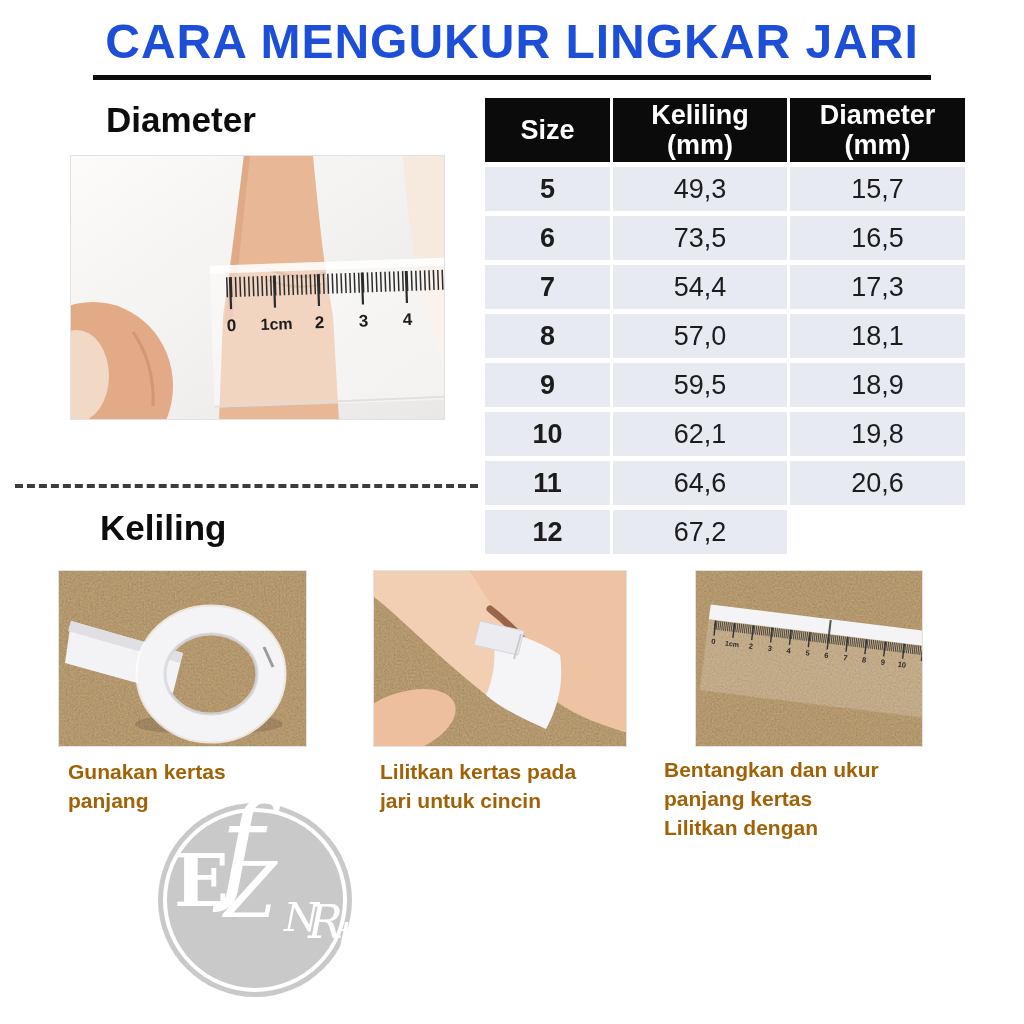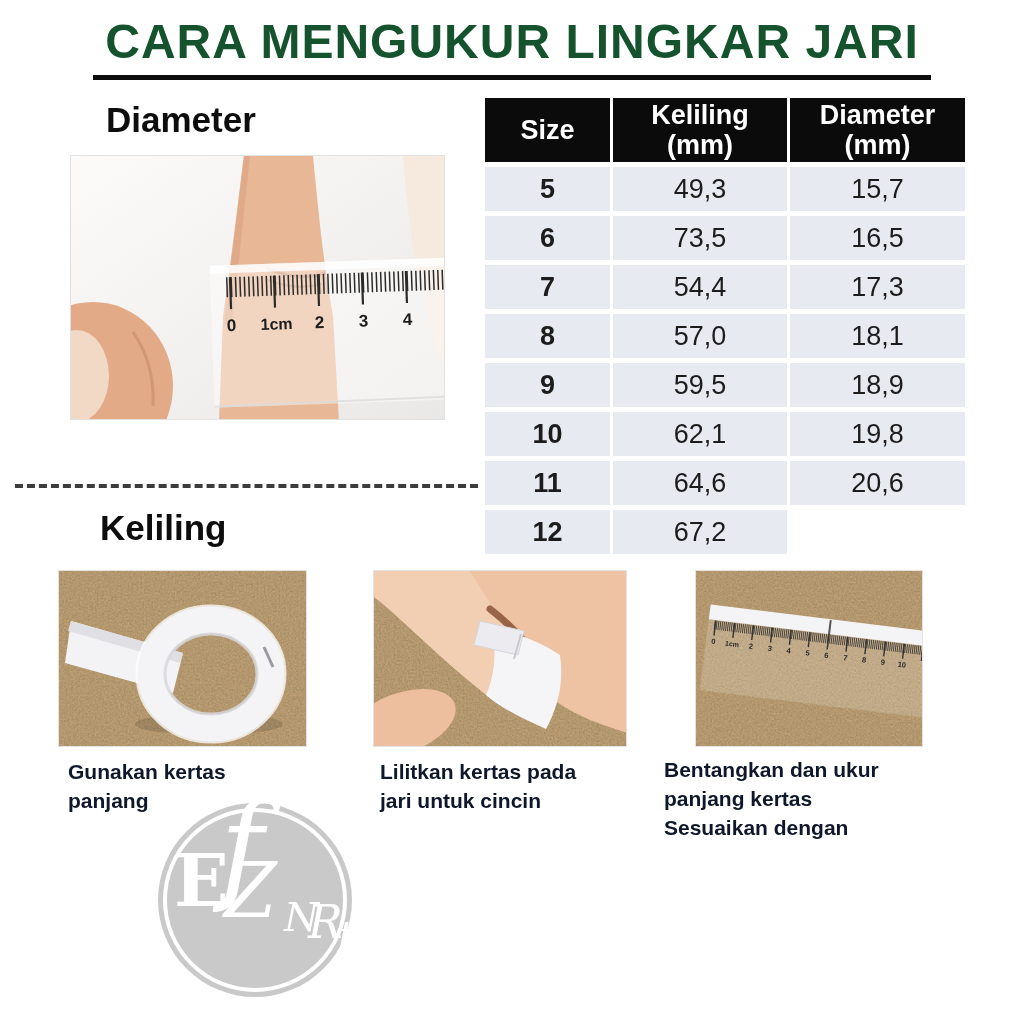--- a/index.html
+++ b/index.html
@@ -2,21 +2,21 @@
 <html><head>
 <meta charset="utf-8">
 <style>
   html,body{margin:0;padding:0;background:#fff;}
   .page{position:relative;width:1024px;height:1024px;background:#ffffff;
         font-family:"Liberation Sans",sans-serif;overflow:hidden;color:#111;}
 
   
   .title-wrap{position:absolute;top:14px;left:0;width:100%;text-align:center;}
   .title{display:inline-block;font-size:48px;font-weight:bold;letter-spacing:1px;
-         color:#14532d;border-bottom:5px solid #0d0d0d;padding:0 12px 6px;white-space:nowrap;}
+         color:#1d4ed8;border-bottom:5px solid #0d0d0d;padding:0 12px 6px;white-space:nowrap;}
 
   
   .sec-heading{position:absolute;font-size:35px;font-weight:bold;color:#0d0d0d;}
   .h-diameter{left:106px;top:100px;}
   .h-keliling{left:100px;top:508px;}
 
   
   .photo{position:absolute;box-sizing:border-box;border:1px solid #e2e2e2;overflow:hidden;background:#fff;}
   .photo svg{display:block;}
   .photo-a{left:70px;top:155px;width:375px;height:265px;}
@@ -33,21 +33,21 @@
   .td{background:#e8eaf2;height:44px;display:flex;align-items:center;justify-content:center;
       font-size:27px;color:#1c1c1c;}
   .td.size{font-weight:bold;}
   .hline:empty{display:none;}
 
   
   .divider{position:absolute;left:15px;top:484px;width:463px;height:0;
            border-top:4px dashed #3c3c3c;}
 
   
-  .caption{position:absolute;font-size:21px;font-weight:bold;line-height:1.38;color:#0f172a;z-index:3;}
+  .caption{position:absolute;font-size:21px;font-weight:bold;line-height:1.38;color:#a16207;z-index:3;}
   .cap-1{left:68px;top:758px;}
   .cap-2{left:380px;top:758px;}
   .cap-3{left:664px;top:756px;}
 
   
   .watermark{position:absolute;left:158px;top:803px;width:194px;height:194px;z-index:1;}
   .wm-circle{position:absolute;inset:0;border-radius:50%;background:#c9c9c9;}
   .wm-ring{position:absolute;inset:5px;border:4px solid #ffffff;border-radius:50%;}
   .wm-letter{position:absolute;color:#ffffff;font-family:"DejaVu Serif",serif;line-height:1;}
   .wm-e{left:16px;top:42px;font-size:72px;font-weight:bold;}
@@ -225,21 +225,21 @@
     <div>Gunakan kertas</div>
     <div>panjang</div>
   </div>
   <div class="caption cap-2">
     <div>Lilitkan kertas pada</div>
     <div>jari untuk cincin</div>
   </div>
   <div class="caption cap-3">
     <div>Bentangkan dan ukur</div>
     <div>panjang kertas</div>
-    <div>Sesuaikan dengan</div>
+    <div>Lilitkan dengan</div>
   </div>
 
   <div class="watermark">
     <div class="wm-circle"></div>
     <div class="wm-ring"></div>
     <span class="wm-letter wm-e">E</span>
     <span class="wm-letter wm-f">f</span>
     <span class="wm-letter wm-z">Z</span>
     <span class="wm-letter wm-n">N</span>
     <span class="wm-letter wm-r">R</span>

